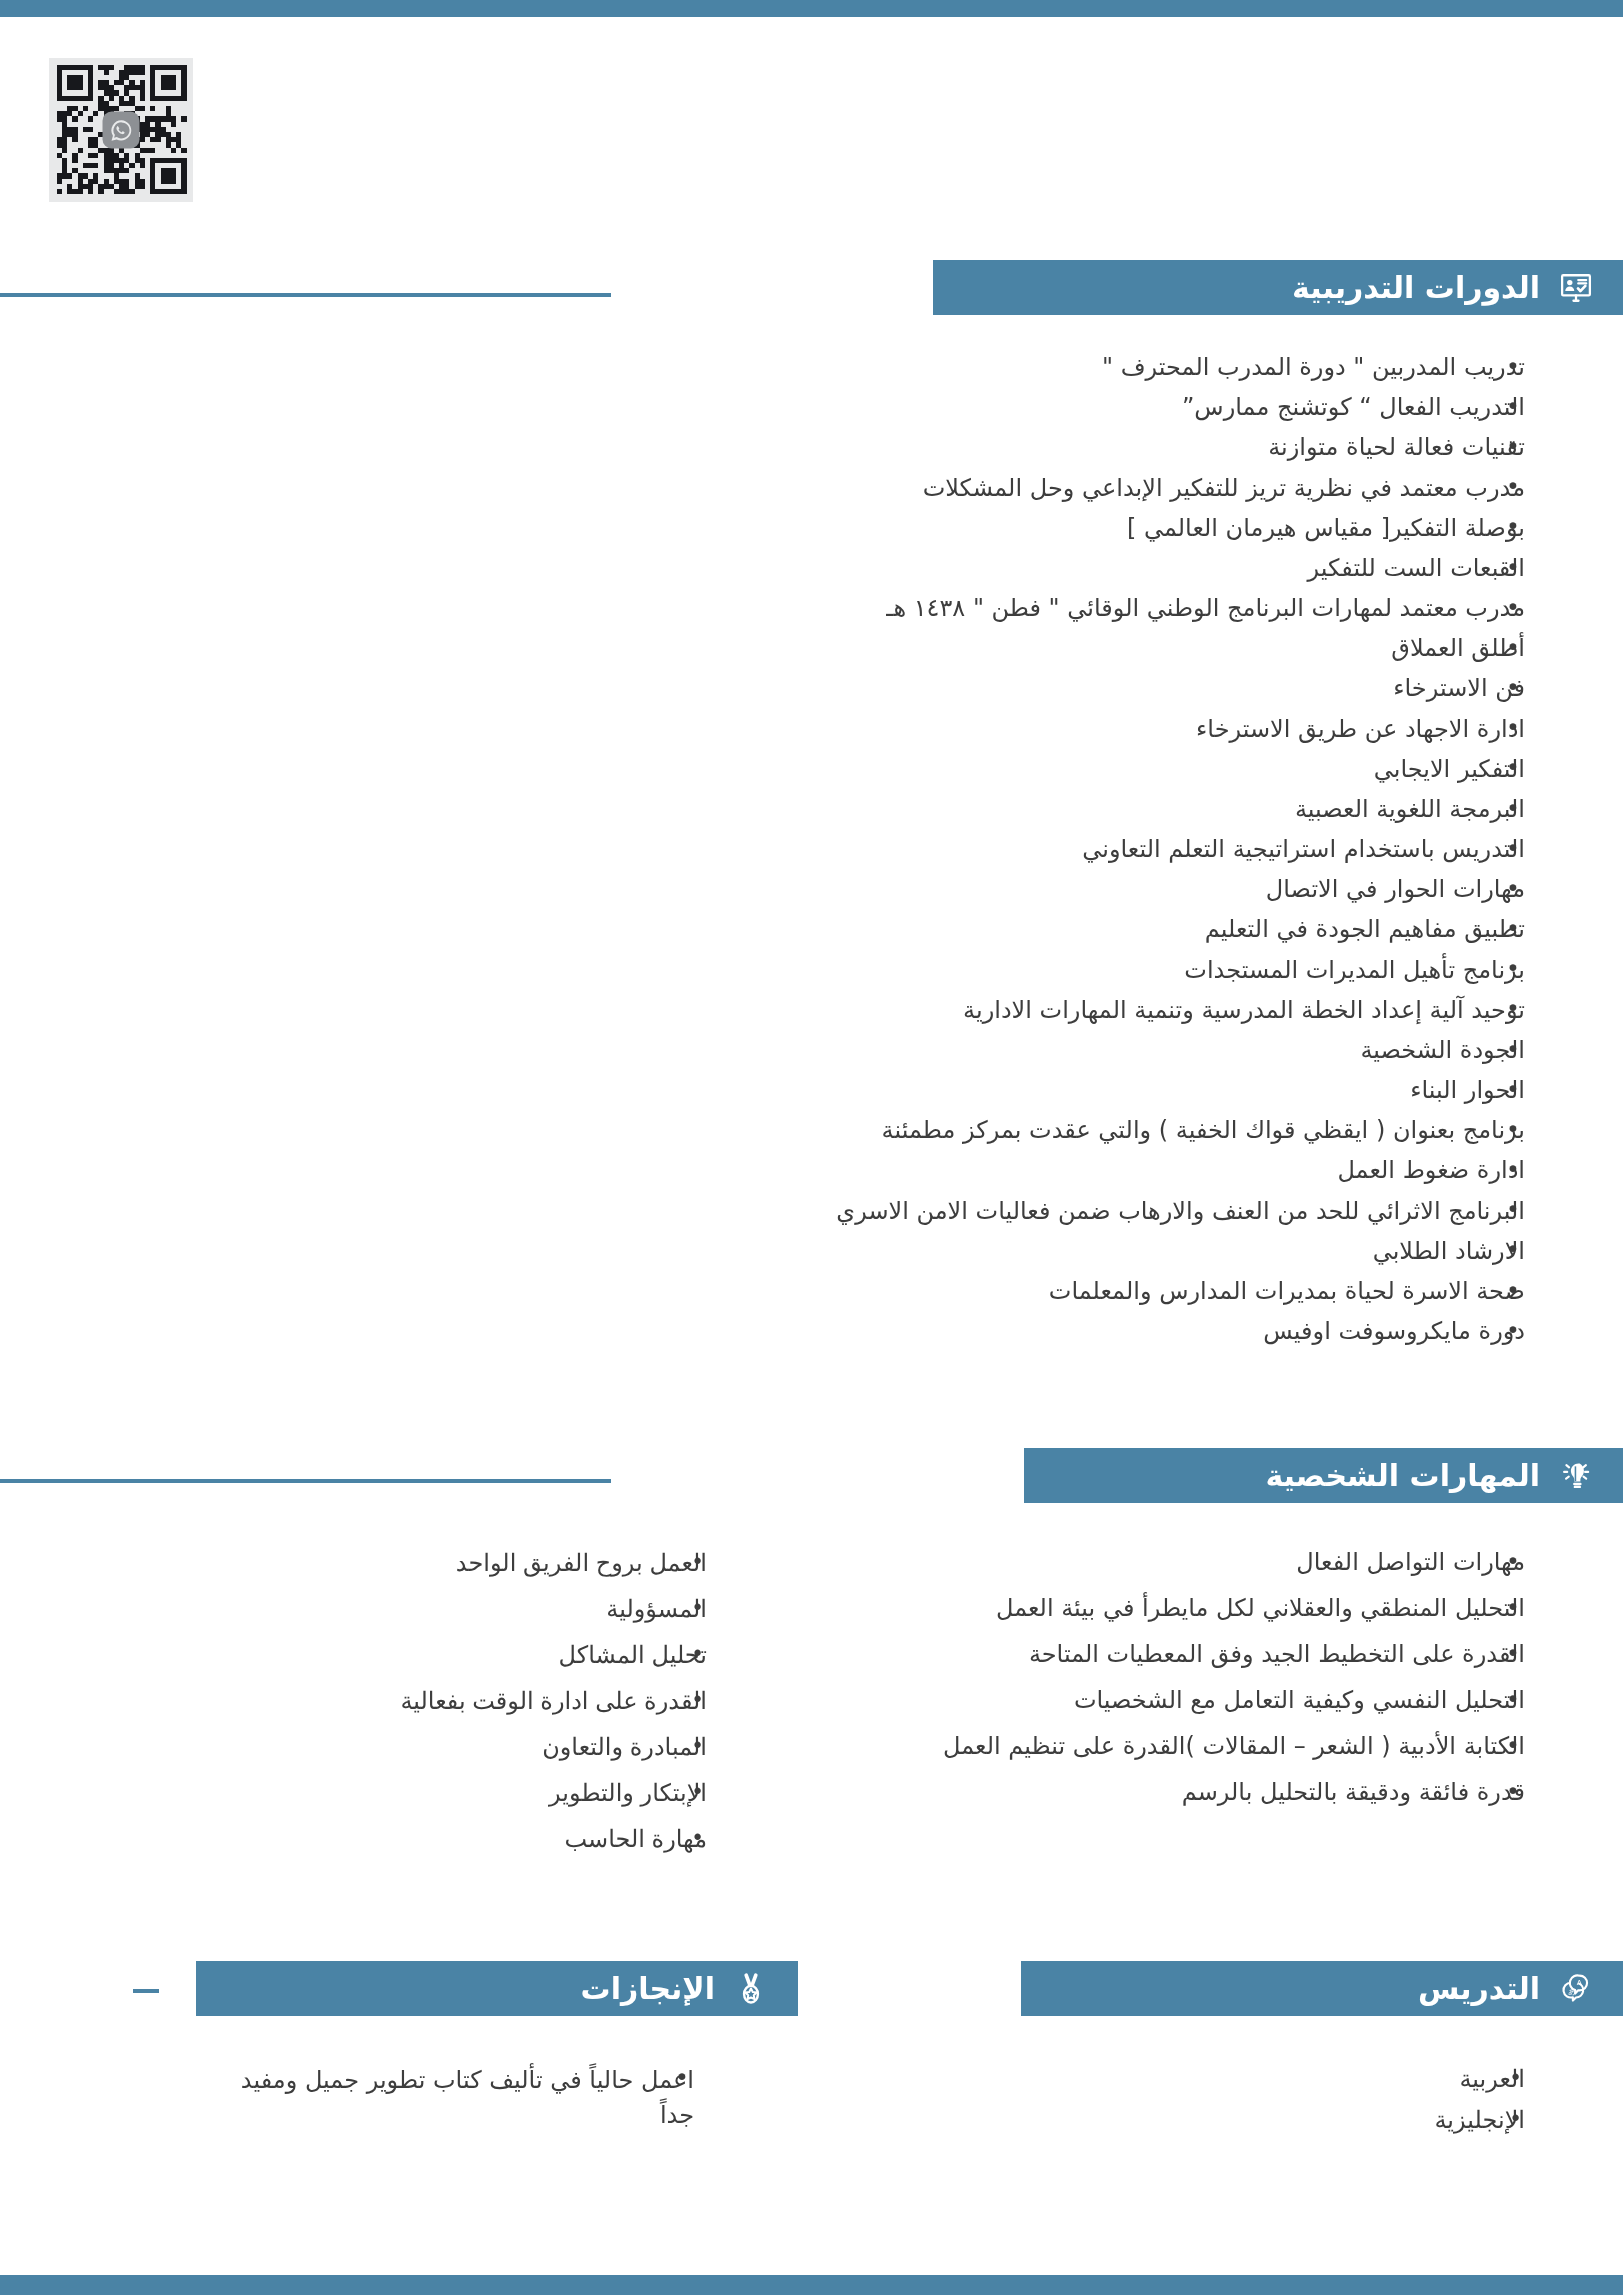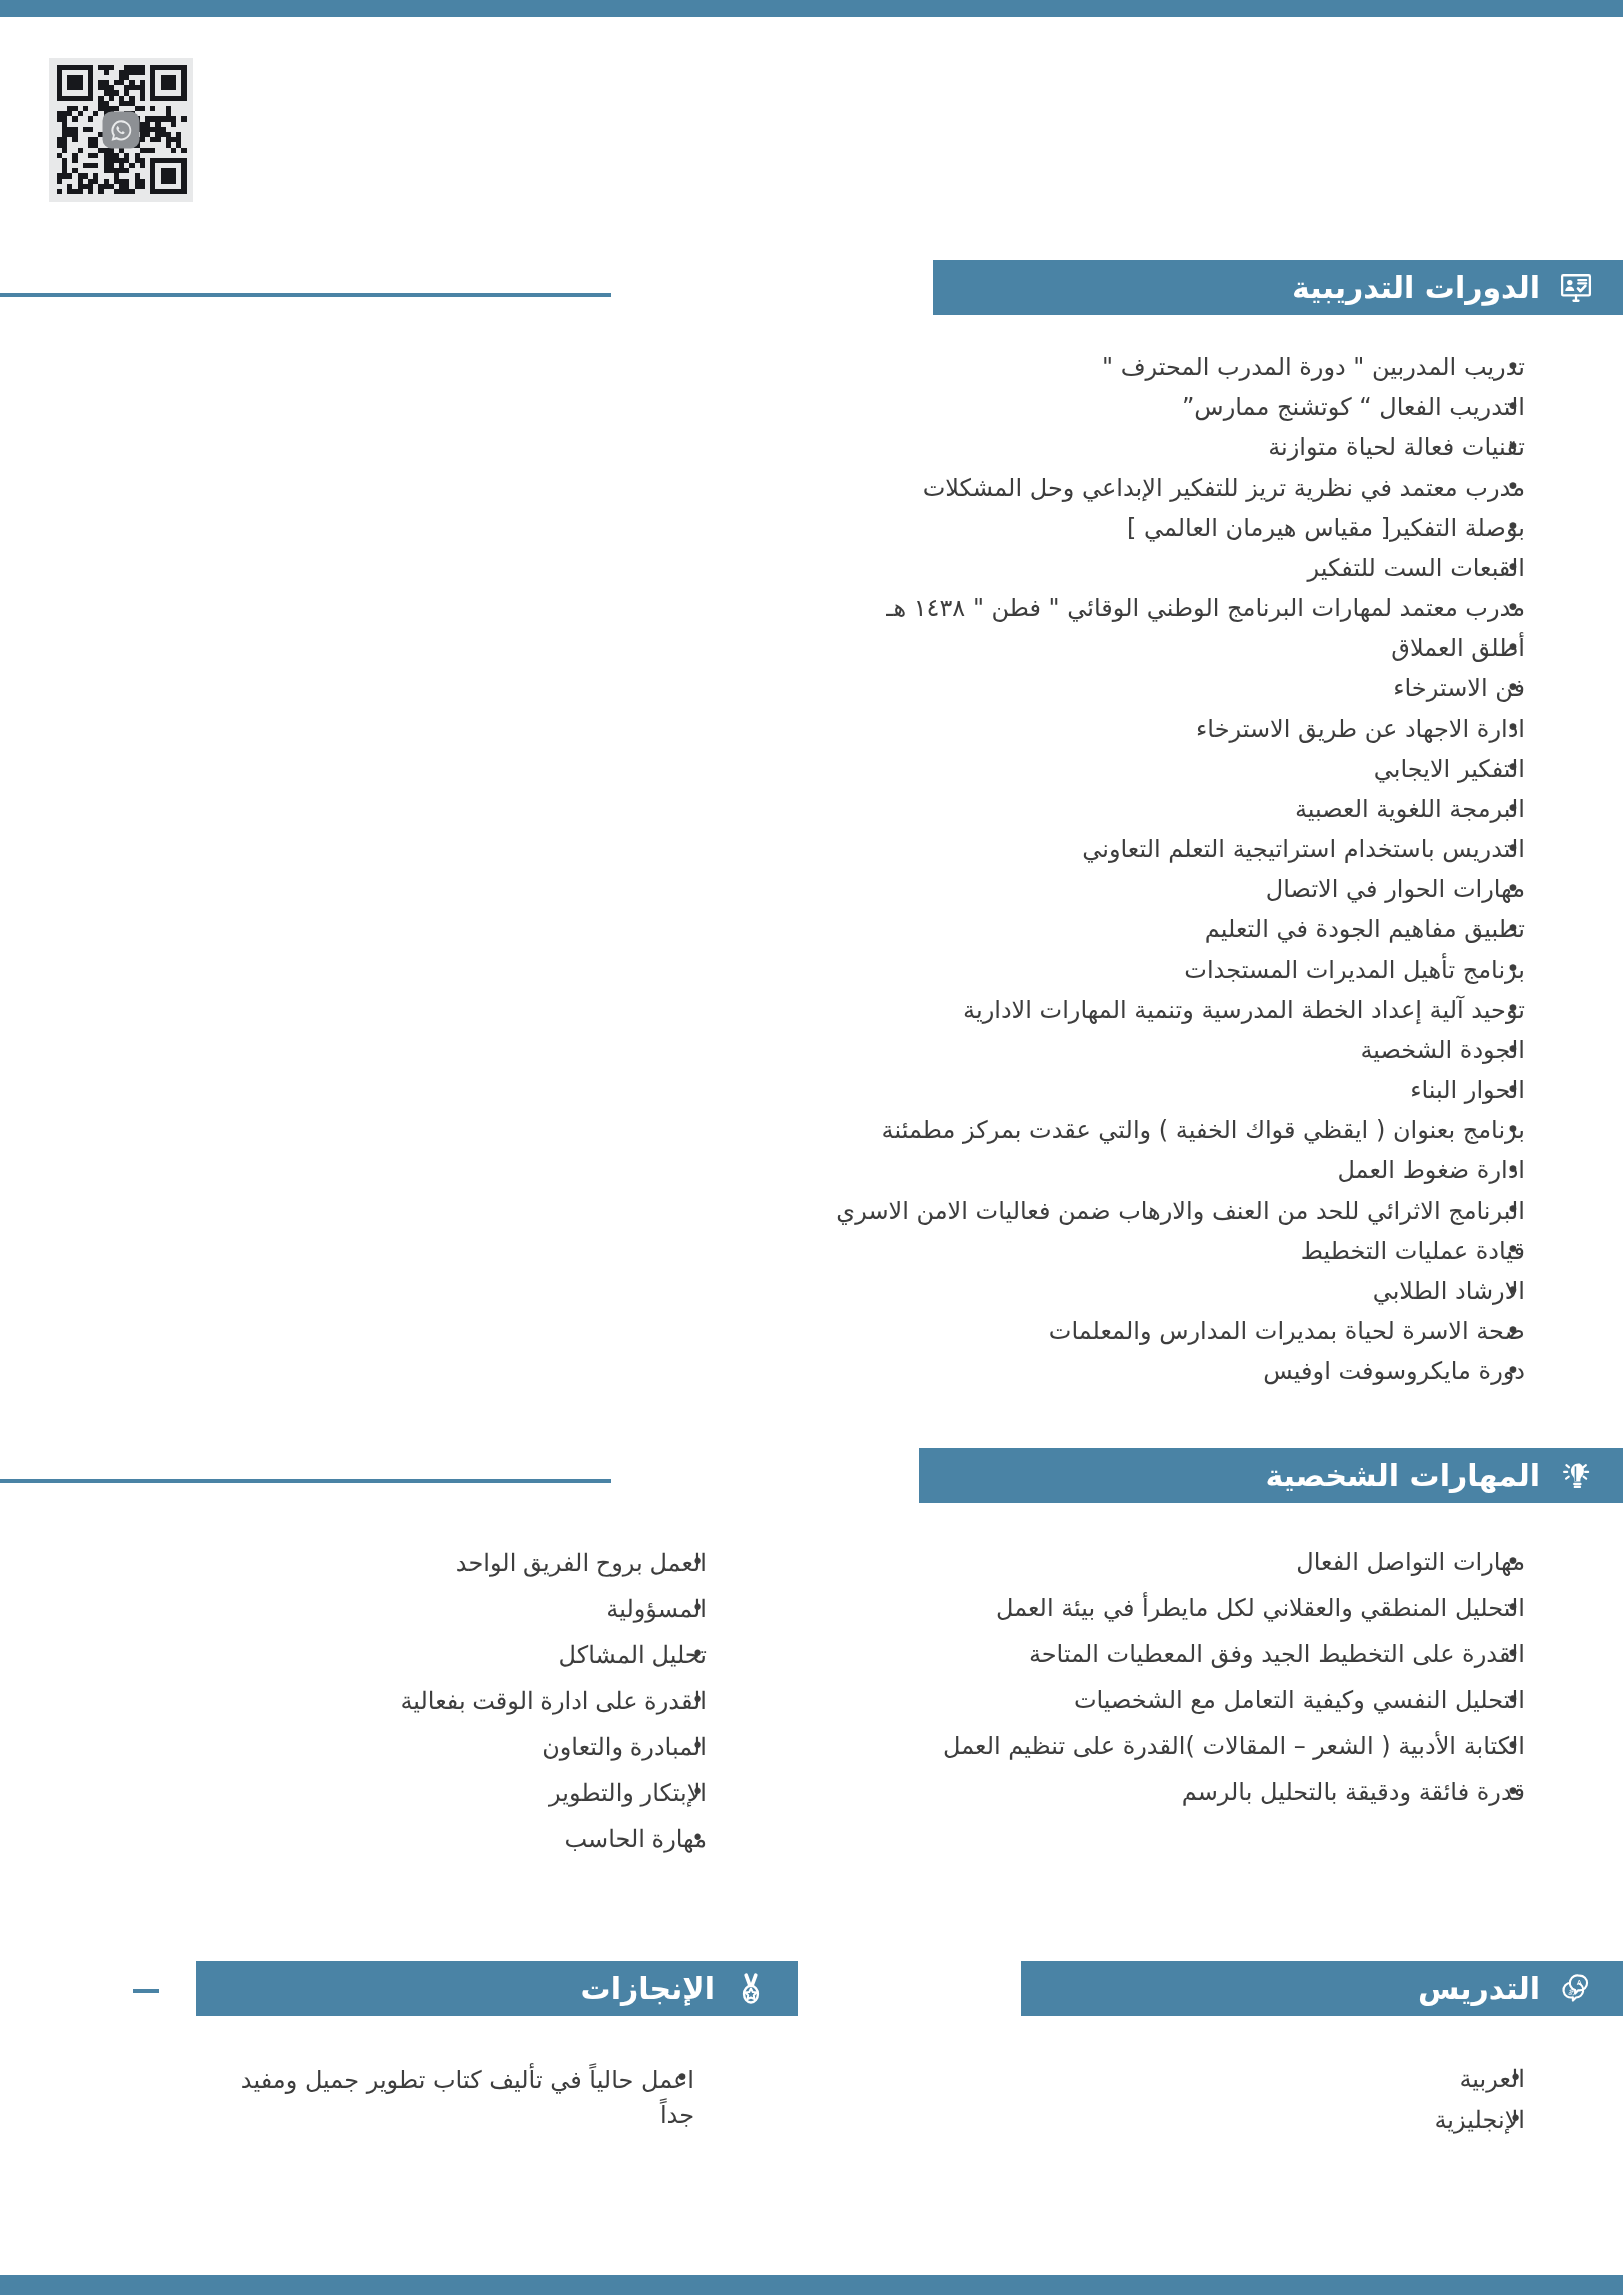--- a/index.html
+++ b/index.html
@@ -867,28 +867,27 @@
       <li>التدريس باستخدام استراتيجية التعلم التعاوني</li>
       <li>مهارات الحوار في الاتصال</li>
       <li>تطبيق مفاهيم الجودة في التعليم</li>
       <li>برنامج تأهيل المديرات المستجدات</li>
       <li>توحيد آلية إعداد الخطة المدرسية وتنمية المهارات الادارية</li>
       <li>الجودة الشخصية</li>
       <li>الحوار البناء</li>
       <li>برنامج بعنوان ( ايقظي قواك الخفية ) والتي عقدت بمركز مطمئنة</li>
       <li>ادارة ضغوط العمل</li>
       <li>البرنامج الاثرائي للحد من العنف والارهاب ضمن فعاليات الامن الاسري</li>
-      <li>قيادة عمليات التخطيط</li>
       <li>الارشاد الطلابي</li>
       <li>صحة الاسرة لحياة بمديرات المدارس والمعلمات</li>
       <li>دورة مايكروسوفت اوفيس</li>
     </ul>
 
   <div class="sec-rule" style="top:1479px; right:1012px; width:870px;"></div>
-  <div class="sec-head" style="top:1448px; right:0; width:704px;">
+  <div class="sec-head" style="top:1448px; right:0; width:599px;">
     <span class="sec-icon">
       <svg viewBox="0 0 24 24" fill="none" stroke="#ffffff" stroke-width="1.5">
         <path d="M14.6 3.2c-3.3-.5-6.2 2-6.2 5.2 0 1.9 1 3.2 1.7 4.2.5.7.7 1.3.7 2.1v1.1h4.3V14.7c0-.9.3-1.5.8-2.2.8-1 1.7-2.3 1.7-4.1 0-2.3-1.3-4.3-3-5.2z" fill="#ffffff" stroke="none"></path>
         <path d="M10.8 17.6h4.3M11.2 19.7h3.5" stroke-linecap="round" stroke-width="1.7"></path>
         <path d="M11.6 5.2v10.4" stroke="#4a83a5" stroke-width="1.1"></path>
         <path d="M5.2 4.3l1.9 1.6M3.6 9.1h2.2M5.0 13.8l1.9-1.3" stroke-linecap="round" stroke-width="1.5"></path>
         <path d="M19.0 4.3l-1.9 1.6M20.6 9.1h-2.2M19.2 13.8l-1.9-1.3" stroke-linecap="round" stroke-width="1.5"></path>
       </svg>
     </span>
     <span class="sec-title">المهارات الشخصية</span>

